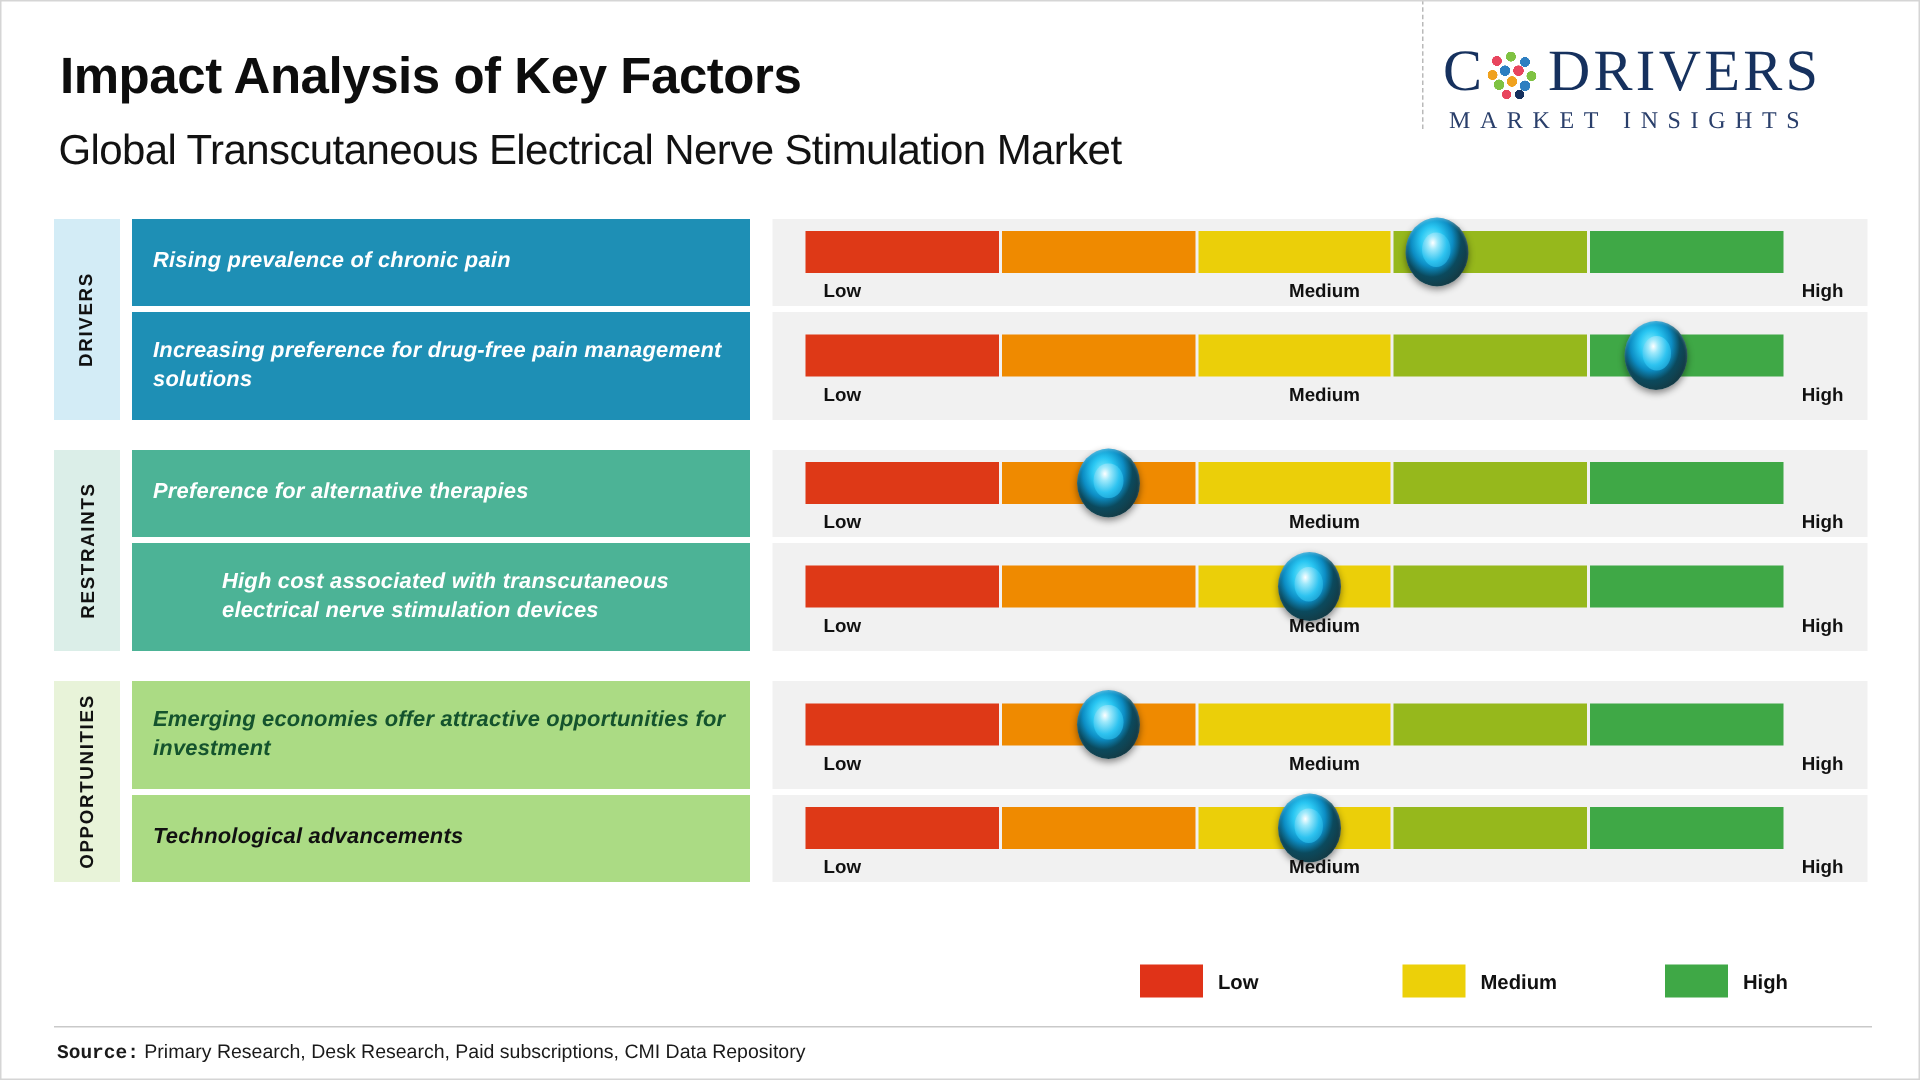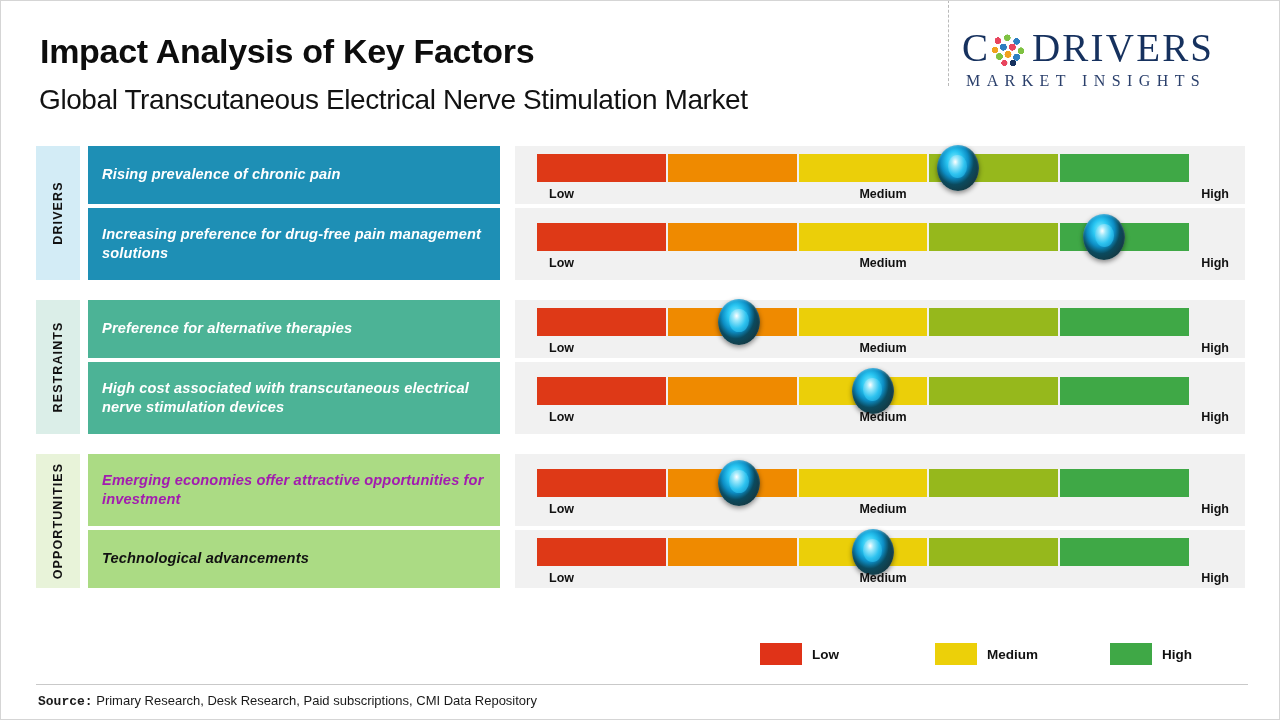--- a/index.html
+++ b/index.html
@@ -316,42 +316,42 @@
         <div class="seg" style="background: rgb(63, 168, 70);"></div>
       </div>
       <div class="marker" style="left: 224.12px; top: -1px;"></div>
       <div class="gauge-ticks" style="top: 41px;">
         <div class="tick tick-low">Low</div>
         <div class="tick tick-medium">Medium</div>
         <div class="tick tick-high">High</div>
       </div>
     </div>
     <div class="factor-box" style="top: 224px; height: 72px; background: rgb(76, 179, 150);">
-      <span style="color: rgb(255, 255, 255);">High cost associated with transcutaneous electrical nerve stimulation devices</span>
+      <span style="color: rgb(255, 255, 255); margin-left: 46px;">High cost associated with transcutaneous electrical nerve stimulation devices</span>
     </div>
     <div class="gauge-panel" style="top: 224px; height: 72px; background: rgb(241, 241, 241);">
       <div class="gauge-bar" style="top: 15px;">
         <div class="seg" style="background: rgb(222, 57, 23);"></div>
         <div class="seg" style="background: rgb(239, 138, 0);"></div>
         <div class="seg" style="background: rgb(235, 207, 9);"></div>
         <div class="seg" style="background: rgb(150, 184, 28);"></div>
         <div class="seg" style="background: rgb(63, 168, 70);"></div>
       </div>
       <div class="marker" style="left: 357.78px; top: 6px;"></div>
       <div class="gauge-ticks" style="top: 48px;">
         <div class="tick tick-low">Low</div>
         <div class="tick tick-medium">Medium</div>
         <div class="tick tick-high">High</div>
       </div>
     </div>
     <div class="cat-label" style="top: 162px; height: 134px; background: rgb(219, 238, 232);">
       <span>RESTRAINTS</span>
     </div>
     <div class="factor-box" style="top: 316px; height: 72px; background: rgb(171, 219, 132);">
-      <span style="color: #a21caf;">Emerging economies offer attractive opportunities for investment</span>
+      <span style="color: #14532d;">Emerging economies offer attractive opportunities for investment</span>
     </div>
     <div class="gauge-panel" style="top: 316px; height: 72px; background: rgb(241, 241, 241);">
       <div class="gauge-bar" style="top: 15px;">
         <div class="seg" style="background: rgb(222, 57, 23);"></div>
         <div class="seg" style="background: rgb(239, 138, 0);"></div>
         <div class="seg" style="background: rgb(235, 207, 9);"></div>
         <div class="seg" style="background: rgb(150, 184, 28);"></div>
         <div class="seg" style="background: rgb(63, 168, 70);"></div>
       </div>
       <div class="marker" style="left: 224.12px; top: 6px;"></div>

